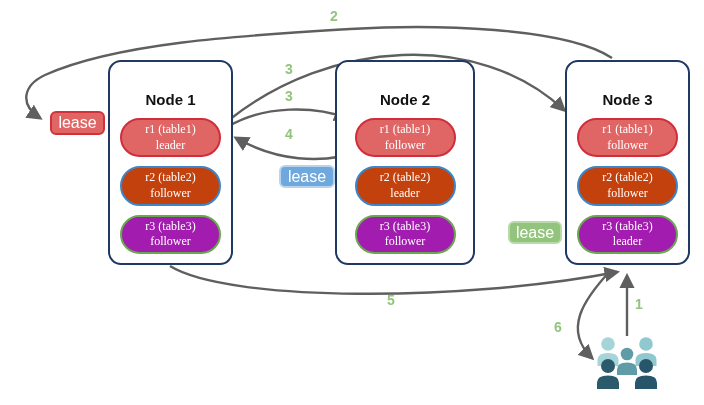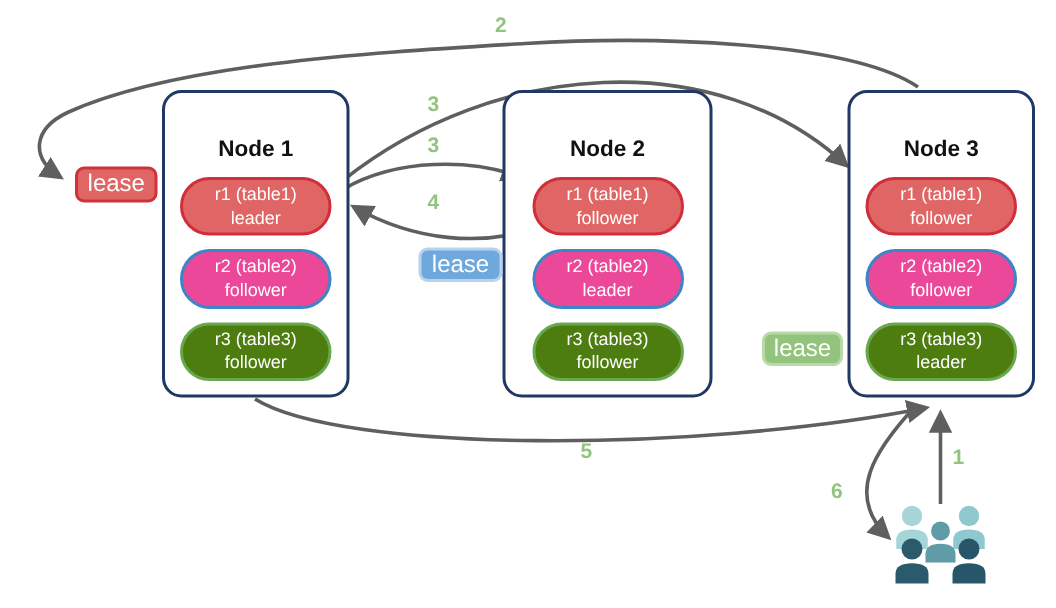--- a/index.html
+++ b/index.html
@@ -10,25 +10,25 @@
   .arrows{position:absolute;left:0;top:0;width:704px;height:405px;z-index:1;}
   .node{
     position:absolute;top:60px;width:125px;height:205px;box-sizing:border-box;
     background:#fff;border:2px solid #1f3864;border-radius:13px;z-index:2;
     display:flex;flex-direction:column;align-items:center;padding-top:29px;
   }
   .node-title{font-size:15px;font-weight:bold;color:#111;margin-bottom:10px;}
   .replica{
     width:101px;height:45px;border-radius:20px;box-sizing:border-box;
     display:flex;flex-direction:column;align-items:center;justify-content:center;
-    color:#fff;font-size:12px;line-height:1.3;margin-bottom:9px;text-align:center;
+    color:#fff;font-size:12px;line-height:1.3;margin-bottom:9px;text-align:center;font-family:Liberation Serif, serif;
   }
   .replica.red{background:#e06666;border:2px solid #cf2e3a;}
-  .replica.blue{background:#ec4899;border:2px solid #3d85c6;}
-  .replica.green{background:#4d7c0f;border:2px solid #6aa84f;}
+  .replica.blue{background:#c2410c;border:2px solid #3d85c6;}
+  .replica.green{background:#a21caf;border:2px solid #6aa84f;}
   .lease{
     position:absolute;z-index:3;box-sizing:border-box;border-radius:6px;
     color:#fff;font-size:16px;display:flex;align-items:center;justify-content:center;
   }
   .lease-red{left:50px;top:111px;width:55px;height:24px;background:#e06666;border:2px solid #d13239;}
   .lease-blue{left:279px;top:165px;width:56px;height:23px;background:#6fa8dc;border:2px solid #b7d4ee;}
   .lease-green{left:508px;top:221px;width:54px;height:23px;background:#93c47d;border:2px solid #b9d9a7;}
   .step{
     position:absolute;z-index:3;font-size:14px;font-weight:bold;color:#93c47d;
   }

